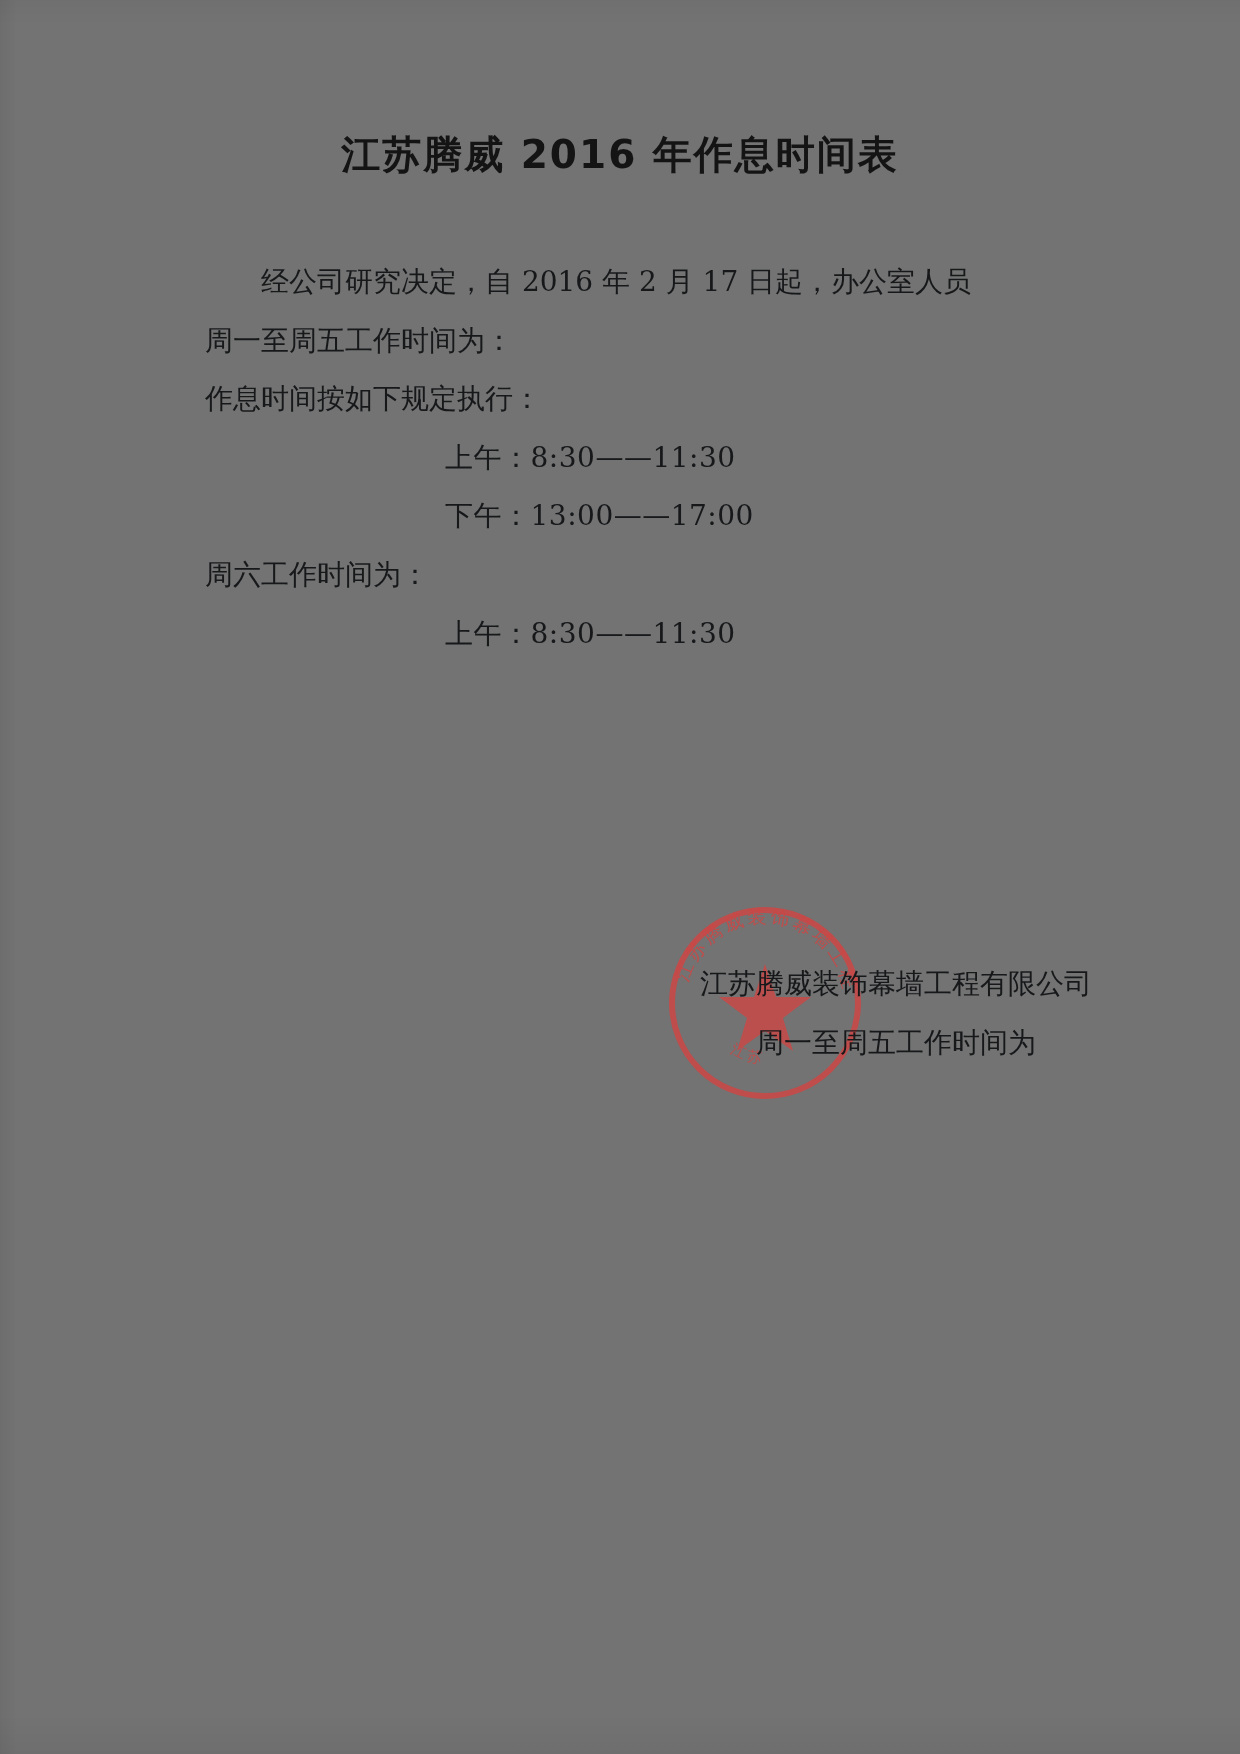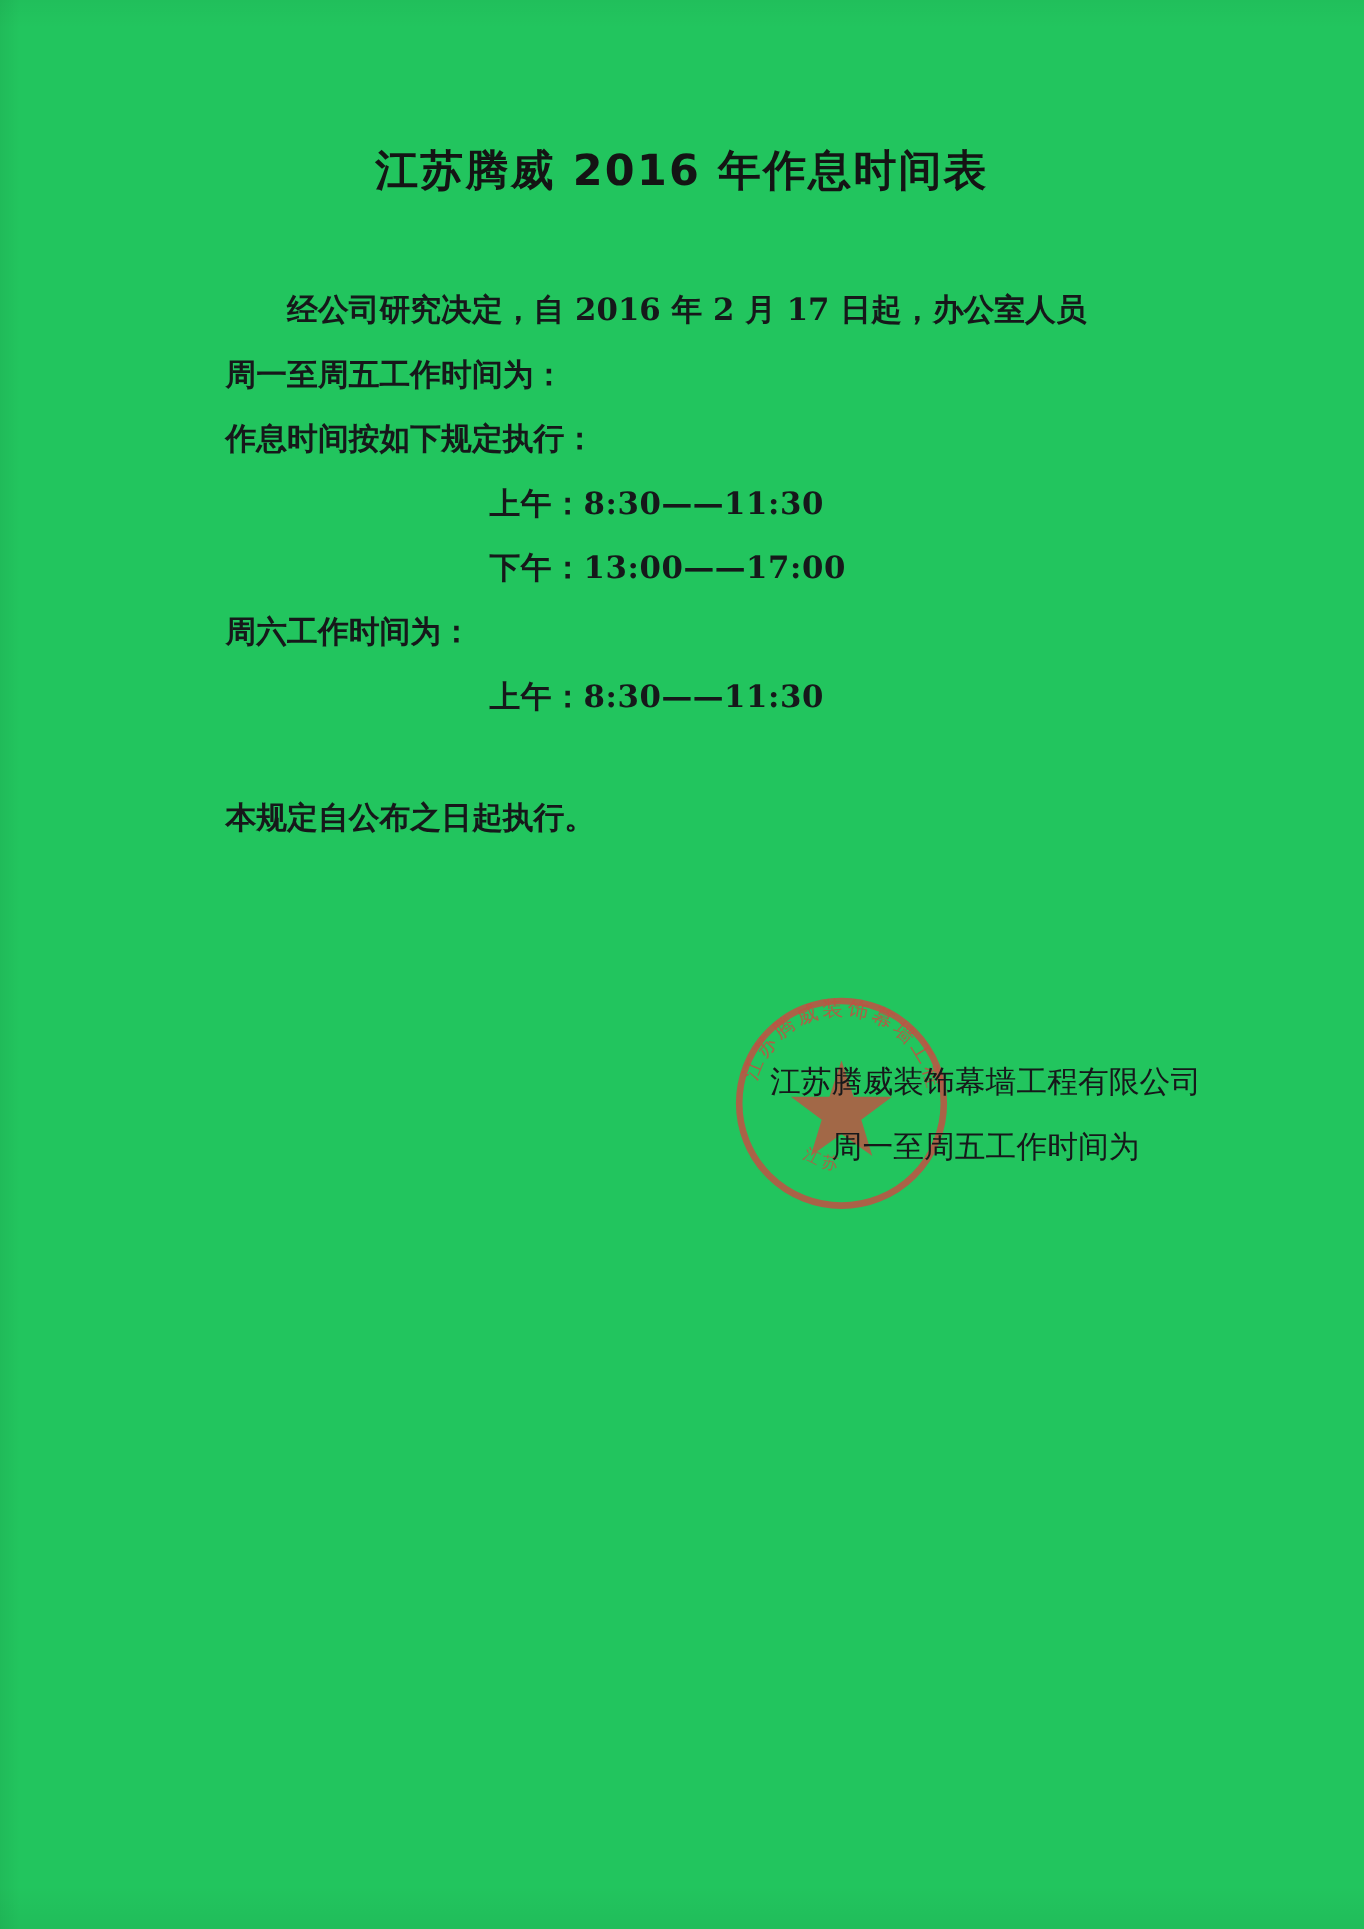--- a/index.html
+++ b/index.html
@@ -11,21 +11,21 @@
     height: 1754px;
     background: #ffffff;
     font-family: "DejaVu Serif", "Liberation Serif", serif;
     color: #1a1a1a;
     position: relative;
     overflow: hidden;
   }
   .page {
     position: absolute;
     inset: 0;
-    background: #22c55e;
+    background: #737373;
   }
   
   .scan-edge-left {
     position: absolute;
     left: 0; top: 0; bottom: 0;
     width: 18px;
     background: linear-gradient(to right, rgba(0,0,0,0.05), rgba(0,0,0,0));
     pointer-events: none;
   }
   .scan-edge-bottom {
@@ -57,21 +57,20 @@
   }
 
   .body-block {
     position: absolute;
     left: 205px;
     top: 255px;
     width: 845px;
     font-size: 28px;
     line-height: 1.95;
     color: #16181a;
-    font-weight: bold;
   }
   .para {
     margin: 0 0 4px 0;
     text-indent: 0;
   }
   .para.indent {
     text-indent: 56px;
   }
   .time-line {
     margin: 0 0 4px 0;
@@ -129,21 +128,20 @@
 
     <p class="time-line">上午：8:30——11:30</p>
     <p class="time-line">下午：13:00——17:00</p>
 
     <p class="para">周六工作时间为：</p>
 
     <p class="time-line">上午：8:30——11:30</p>
 
     <div class="gap"></div>
 
-    <p class="para">本规定自公布之日起执行。</p>
   </div>
 
   <div class="seal">
     <svg width="210" height="210" viewBox="0 0 210 210" xmlns="http://www.w3.org/2000/svg">
       <defs>
         <path id="arcTop" d="M 25,105 A 80,80 0 0 1 185,105" fill="none"></path>
         <path id="arcBottom" d="M 45,105 A 60,60 0 0 0 165,105" fill="none"></path>
       </defs>
       <circle cx="105" cy="105" r="93" fill="none" stroke="#d8413f" stroke-width="6" opacity="0.85"></circle>
       <polygon points="105,66 116,99 151,99 123,120 133,153 105,133 77,153 87,120 59,99 94,99" fill="#d8413f" opacity="0.8"></polygon>

